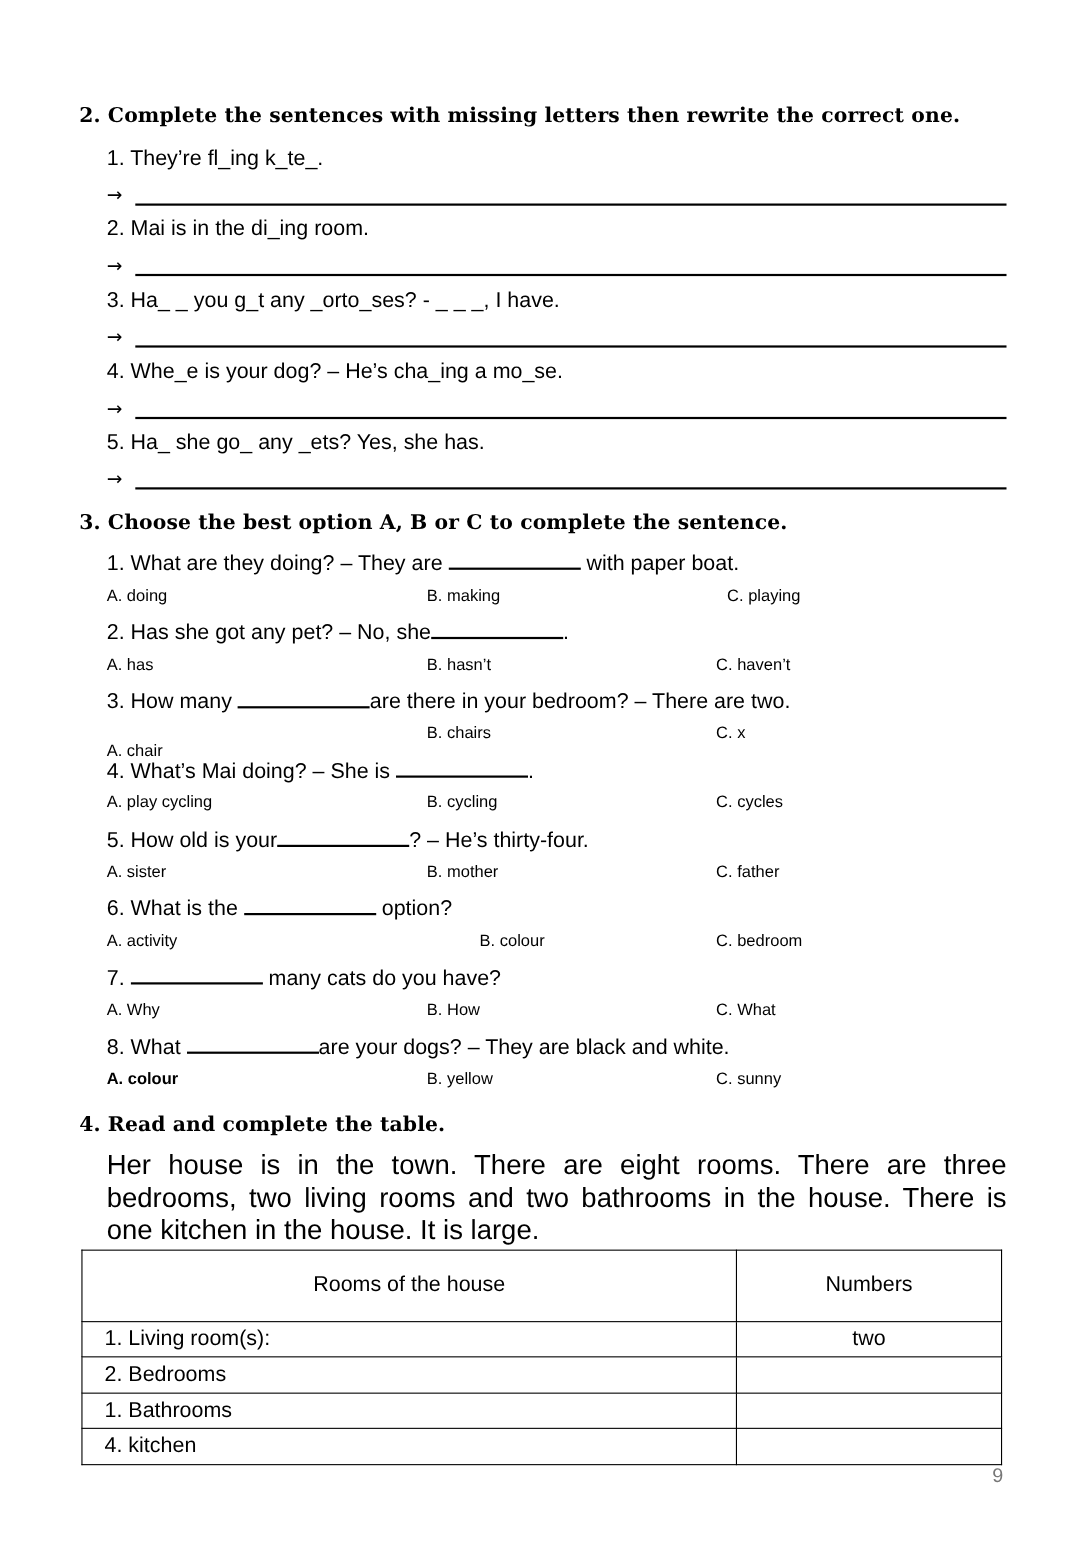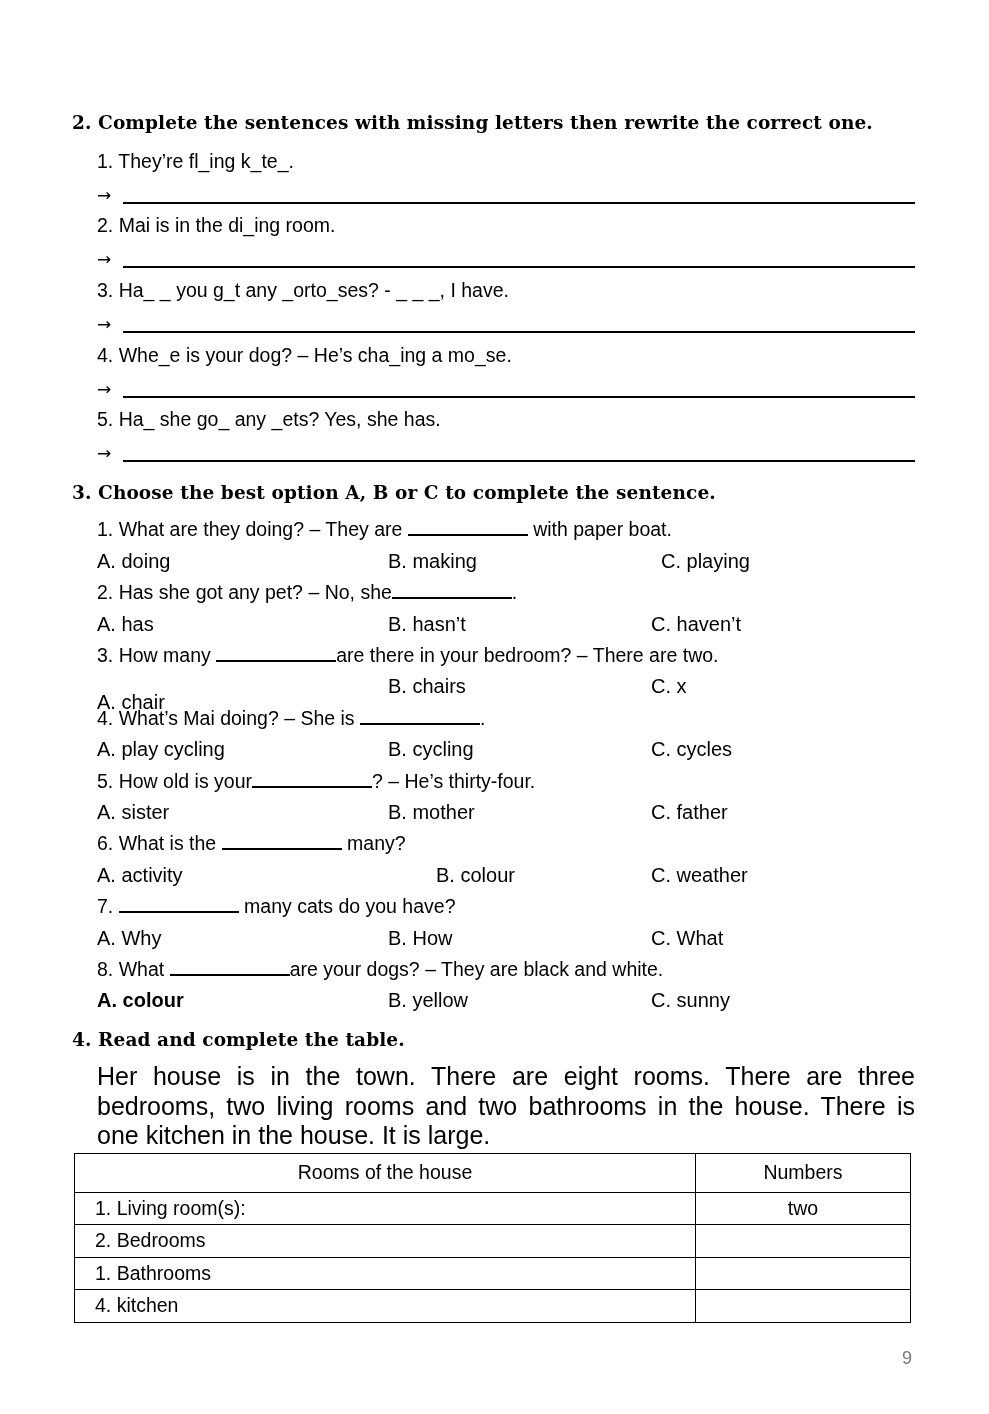--- a/index.html
+++ b/index.html
@@ -1,54 +1,54 @@
 <!DOCTYPE html>
 <html><head>
 <meta charset="utf-8">
 <style>
   html, body { margin: 0; padding: 0; background: #ffffff; }
   body { width: 989px; height: 1414px; position: relative; overflow: hidden; color: #000; }
-  .page { position: absolute; left: 0; top: 17px; width: 989px; height: 1038px; }
+  .page { position: absolute; left: 0; top: 0; width: 989px; height: 1038px; }
   .heading {
     position: absolute; left: 72px;
     font-family: "DejaVu Serif", "Liberation Serif", serif;
     font-weight: bold; font-size: 18.5px; letter-spacing: 0.1px; white-space: nowrap;
   }
   .line {
     position: absolute; left: 97px;
     font-family: "Liberation Sans", sans-serif; font-size: 19.5px; white-space: nowrap; text-align: right;
   }
   .arrow-row { position: absolute; left: 97px; width: 818px; height: 22px; }
   .arrow-row .arrow {
     position: absolute; left: 0; top: -4px;
     font-family: "DejaVu Sans", sans-serif; font-size: 17px;
   }
   .arrow-row .answer-line {
     position: absolute; left: 26px; right: 0; top: 13px; height: 0;
     border-bottom: 2px solid #000;
   }
   .blank { display: inline-block; width: 120px; border-bottom: 2px solid #000; height: 15px; vertical-align: baseline; }
-  .opt { position: absolute; font-family: "Liberation Sans", sans-serif; font-size: 20px; white-space: nowrap; }
+  .opt { position: absolute; font-family: "Liberation Sans", sans-serif; font-size: 15px; white-space: nowrap; }
   .optA { left: 97px; }
   .optB { left: 388px; }
   .optC { left: 651px; }
   .para {
     position: absolute; left: 97px; width: 818px;
     font-family: "Liberation Sans", sans-serif; font-size: 25px;
     line-height: 29.5px; text-align: justify;
   }
   table.rooms {
     position: absolute; left: 74px; top: 1136px; width: 837px;
     border-collapse: collapse;
     font-family: "Liberation Sans", sans-serif; font-size: 19.5px;
   }
   table.rooms td, table.rooms th {
     border: 1px solid #000; height: 31.5px; padding: 0 0 0 20px; font-weight: normal;
   }
-  table.rooms th { text-align: center; padding: 3px; margin-left: 47px; }
+  table.rooms th { text-align: center; padding: 16px; margin-left: 47px; }
   table.rooms td.num { text-align: center; padding: 0; width: 208px; }
   table.rooms th.num { width: 208px; }
   .page-number {
     position: absolute; left: 902px; top: 1331px;
     font-family: "Liberation Sans", sans-serif; font-size: 18px; color: #777;
   }
 </style>
 </head>
 <body>
 
@@ -117,25 +117,25 @@
   <div class="opt optC" style="top:721px;">C. cycles</div>
 
   <div class="line" style="top:753px;">
     <span>5. How old is your</span><span class="blank"></span><span>? – He’s thirty-four.</span>
   </div>
   <div class="opt optA" style="top:784px;">A. sister</div>
   <div class="opt optB" style="top:784px;">B. mother</div>
   <div class="opt optC" style="top:784px;">C. father</div>
 
   <div class="line" style="top:815px;">
-    <span>6. What is the </span><span class="blank"></span><span> many?</span>
+    <span>6. What is the </span><span class="blank"></span><span> option?</span>
   </div>
   <div class="opt optA" style="top:847px;">A. activity</div>
   <div class="opt optB" style="top:847px;margin-left:48px;">B. colour</div>
-  <div class="opt optC" style="top:847px;">C. weather</div>
+  <div class="opt optC" style="top:847px;">C. bedroom</div>
 
   <div class="line" style="top:878px;">
     <span>7. </span><span class="blank"></span><span> many cats do you have?</span>
   </div>
   <div class="opt optA" style="top:910px;">A. Why</div>
   <div class="opt optB" style="top:910px;">B. How</div>
   <div class="opt optC" style="top:910px;">C. What</div>
 
   <div class="line" style="top:941px;">
     <span>8. What </span><span class="blank"></span><span>are your dogs? – They are black and white.</span>

